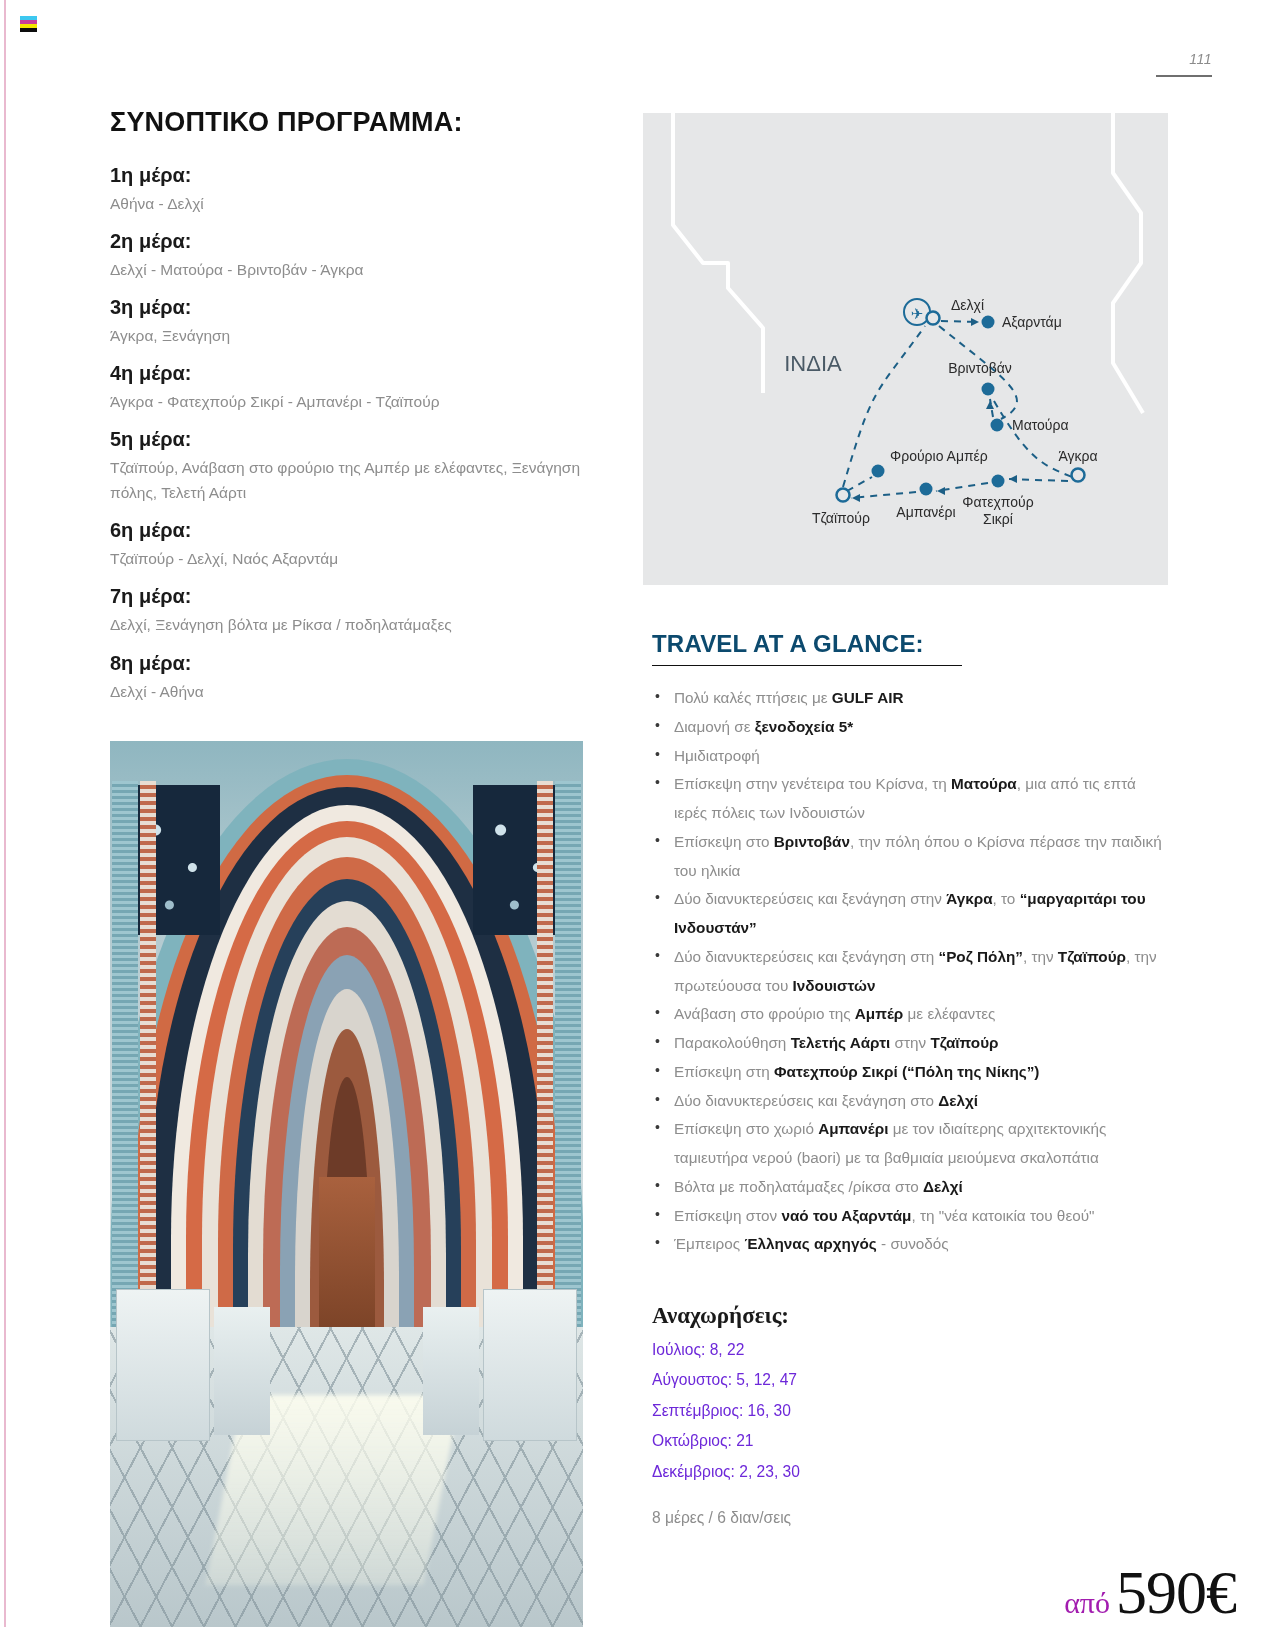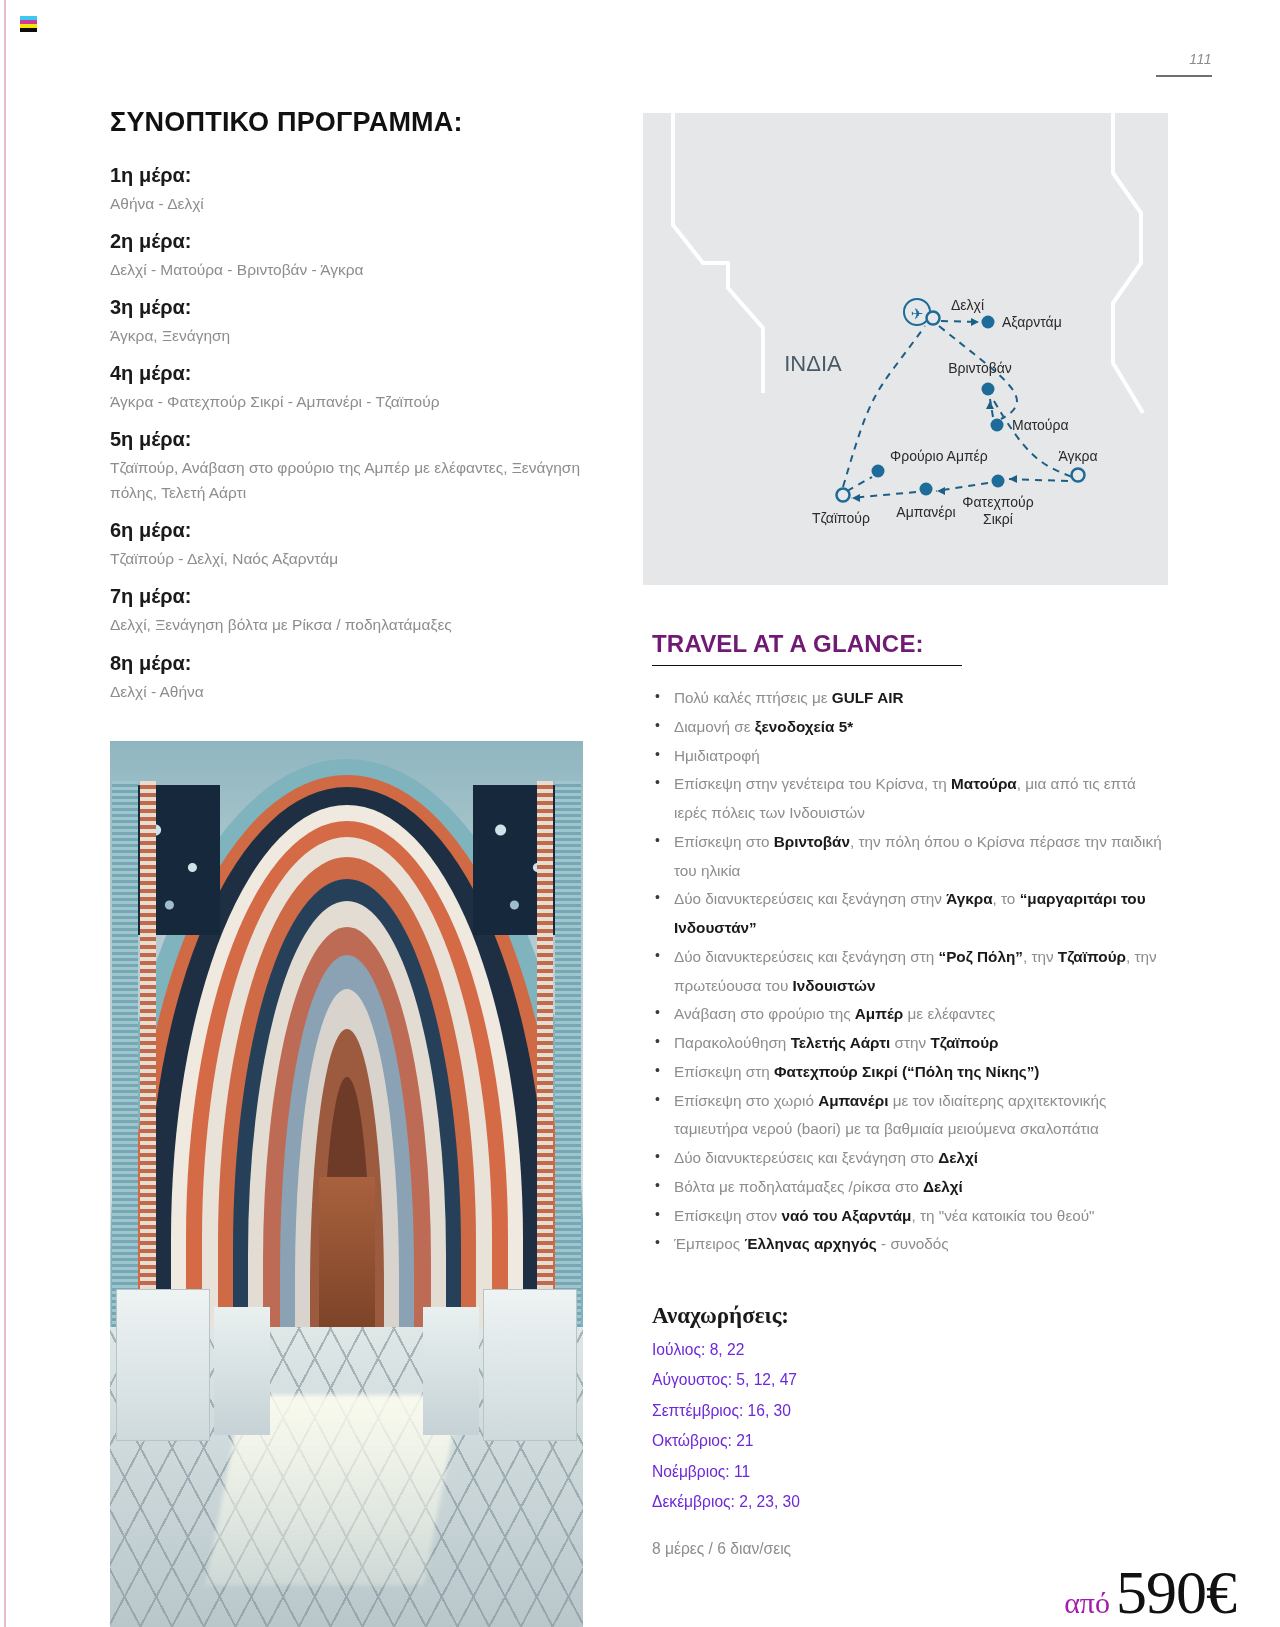--- a/index.html
+++ b/index.html
@@ -99,21 +99,21 @@
   .plinth2.r{right:104px;}
   .door{position:absolute;left:50%;transform:translateX(-50%);bottom:300px;width:56px;height:150px;
     background:linear-gradient(180deg,#a9613e,#7d4428);}
 
   
   .map-panel{position:absolute;left:643px;top:113px;width:525px;height:472px;background:#e6e7e8;overflow:hidden;}
   .map-svg{display:block;width:525px;height:472px;}
 
   
   .right-col{position:absolute;left:652px;top:630px;width:520px;}
-  h2.glance-title{font-size:24px;font-weight:bold;color:#701a75;margin:0;letter-spacing:.2px;line-height:1.15;}
+  h2.glance-title{font-size:24px;font-weight:bold;color:#0c4a6e;margin:0;letter-spacing:.2px;line-height:1.15;}
   .glance-rule{height:1.6px;background:#111;width:310px;margin:7px 0 18px 0;}
 
   ul.glance-list{list-style:none;margin:0;padding:0;}
   ul.glance-list li{
     position:relative;padding-left:22px;
     font-size:15.3px;line-height:1.88;color:#8d8d8d;font-weight:400;
   }
   ul.glance-list li::before{
     content:"•";position:absolute;left:3px;top:-1px;color:#3a3a3a;font-size:14px;
   }
@@ -265,35 +265,34 @@
       <li><span>Πολύ καλές πτήσεις με </span><b>GULF AIR</b></li>
       <li><span>Διαμονή σε </span><b>ξενοδοχεία 5*</b></li>
       <li><span>Ημιδιατροφή</span></li>
       <li><span>Επίσκεψη στην γενέτειρα του Κρίσνα, τη </span><b>Ματούρα</b><span>, μια από τις επτά ιερές πόλεις των Ινδουιστών</span></li>
       <li><span>Επίσκεψη στο </span><b>Βριντοβάν</b><span>, την πόλη όπου ο Κρίσνα πέρασε την παιδική του ηλικία</span></li>
       <li><span>Δύο διανυκτερεύσεις και ξενάγηση στην </span><b>Άγκρα</b><span>, το </span><b>“μαργαριτάρι του Ινδουστάν”</b></li>
       <li><span>Δύο διανυκτερεύσεις και ξενάγηση στη </span><b>“Ροζ Πόλη”</b><span>, την </span><b>Τζαϊπούρ</b><span>, την πρωτεύουσα του </span><b>Ινδουιστών</b></li>
       <li><span>Ανάβαση στο φρούριο της </span><b>Αμπέρ</b><span> με ελέφαντες</span></li>
       <li><span>Παρακολούθηση </span><b>Τελετής Αάρτι</b><span> στην </span><b>Τζαϊπούρ</b></li>
       <li><span>Επίσκεψη στη </span><b>Φατεχπούρ Σικρί (“Πόλη της Νίκης”)</b></li>
+      <li><span>Δύο διανυκτερεύσεις και ξενάγηση στο </span><b>Δελχί</b></li>
       <li><span>Επίσκεψη στο χωριό </span><b>Αμπανέρι</b><span> με τον ιδιαίτερης αρχιτεκτονικής ταμιευτήρα νερού (baori) με τα βαθμιαία μειούμενα σκαλοπάτια</span></li>
-      <li><span>Δύο διανυκτερεύσεις και ξενάγηση στο </span><b>Δελχί</b></li>
       <li><span>Βόλτα με ποδηλατάμαξες /ρίκσα στο </span><b>Δελχί</b></li>
       <li><span>Επίσκεψη στον </span><b>ναό του Αξαρντάμ</b><span>, τη "νέα κατοικία του θεού"</span></li>
       <li><span>Έμπειρος </span><b>Έλληνας αρχηγός</b><span> - συνοδός</span></li>
     </ul>
 
   <div class="departures">
     <div class="dep-title">Αναχωρήσεις:</div>
     <div id="dep-host">
         <div class="dep-line">Ιούλιος: 8, 22</div>
         <div class="dep-line">Αύγουστος: 5, 12, 47</div>
         <div class="dep-line">Σεπτέμβριος: 16, 30</div>
         <div class="dep-line">Οκτώβριος: 21</div>
-        <div class="dep-line">Νοέμβριος: 11</div>
         <div class="dep-line">Δεκέμβριος: 2, 23, 30</div>
       </div>
     <div class="duration">8 μέρες / 6 διαν/σεις</div>
   </div>
 </div>
 
 <div class="price-wrap">
   <span class="price-from">από</span>
   <span class="price-amount">590€</span>
 </div>

